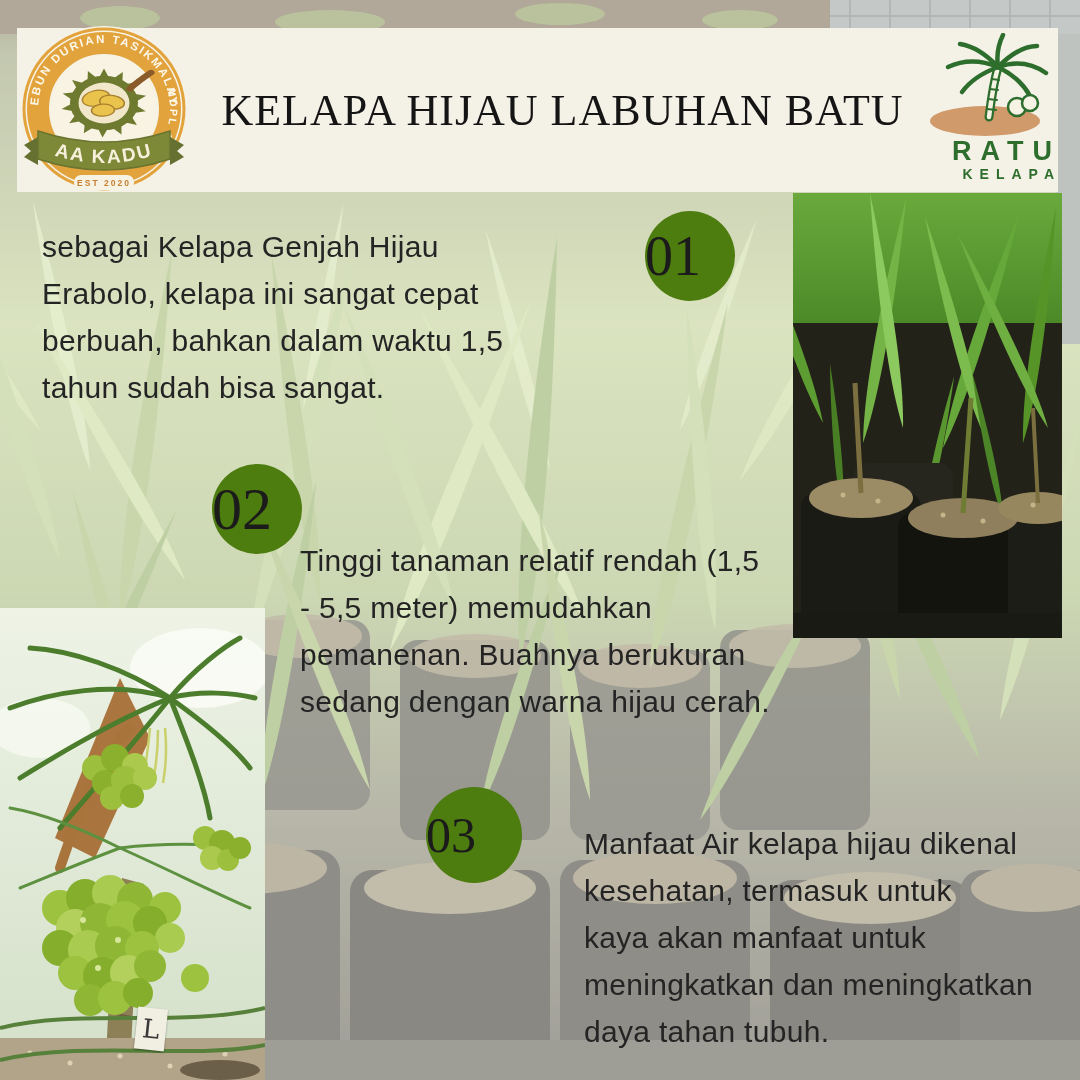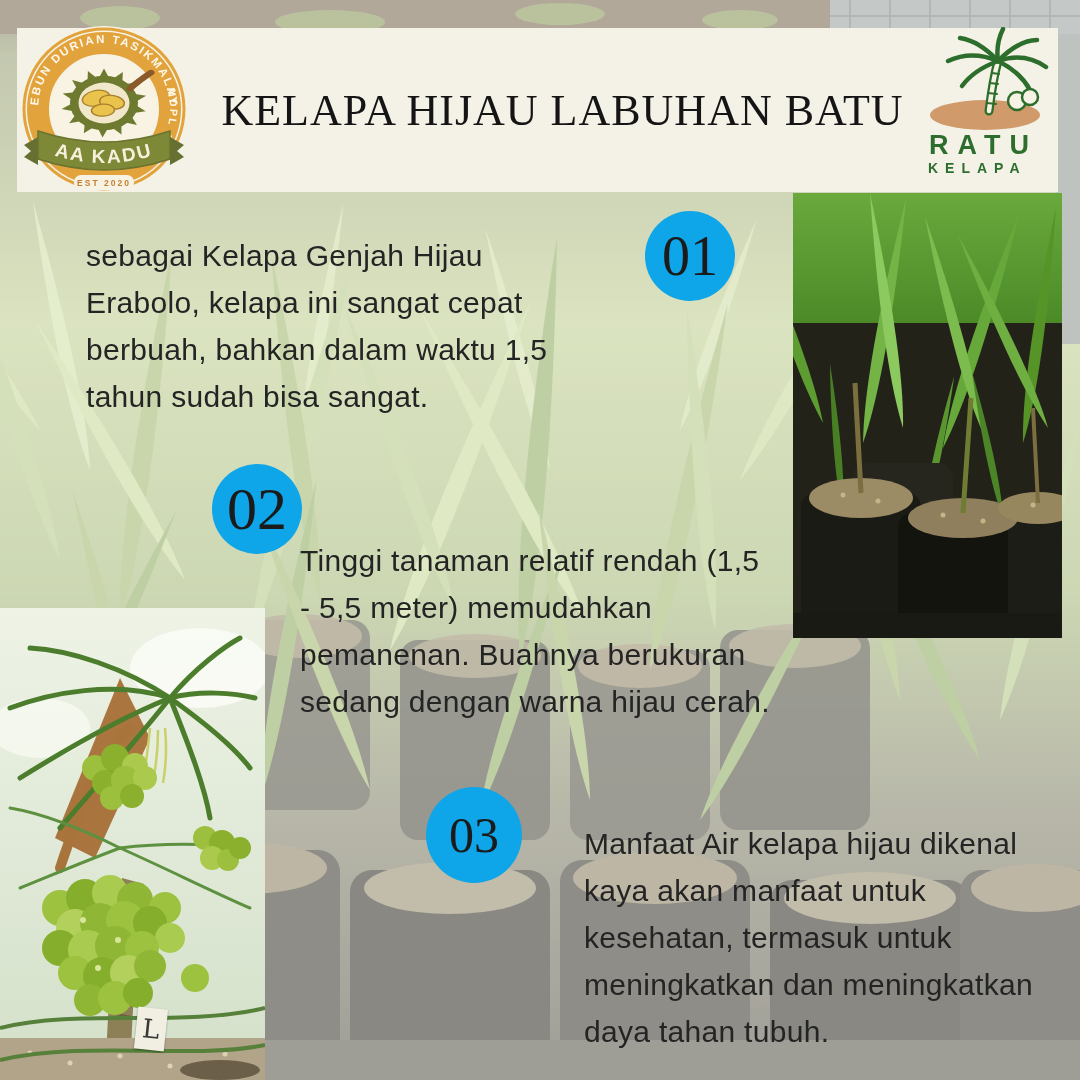--- a/index.html
+++ b/index.html
@@ -14,49 +14,49 @@
 
   
   .header{position:absolute;left:17px;top:28px;width:1041px;height:164px;
           background:#f4f1e7;}
   .title{position:absolute;left:205px;top:28px;width:715px;height:164px;
          display:flex;align-items:center;justify-content:center;
          font-family:"Liberation Serif","DejaVu Serif",serif;
          font-size:44px;letter-spacing:1px;color:#151515;white-space:nowrap;}
   .logo-aakadu{position:absolute;left:20px;top:25px;width:168px;height:168px;}
 
-  .brand{position:absolute;left:923px;top:27px;width:138px;height:155px;
-         text-align:left;}
+  .brand{position:absolute;left:923px;top:33px;width:138px;height:155px;
+         text-align:right;}
   .brand .palm{margin:0 auto;}
   .brand-name{font-weight:bold;font-size:27px;letter-spacing:9px;color:#2d6e2d;
               line-height:28px;margin-left:6px;}
   .brand-sub{font-weight:bold;font-size:14px;letter-spacing:7px;color:#2d6e2d;
              line-height:18px;margin-left:5px;}
 
   
   .photo-right{position:absolute;left:793px;top:193px;width:269px;height:445px;}
   .photo-left{position:absolute;left:0px;top:608px;width:265px;height:472px;}
   .photo-tag{position:absolute;left:136px;top:1008px;width:30px;height:42px;
              background:#f1eee2;transform:rotate(6deg);display:flex;
              align-items:center;justify-content:center;color:#3a3a3a;
              font-family:"DejaVu Serif",serif;font-size:26px;
              box-shadow:0 1px 2px rgba(0,0,0,.4);}
 
   
-  .badge{position:absolute;border-radius:50%;background:#0ea5e9;
-         display:flex;align-items:center;justify-content:center;
+  .badge{position:absolute;border-radius:50%;background:#4d7c0f;
+         display:flex;align-items:center;
          font-family:"Liberation Serif","DejaVu Serif",serif;color:#1b1b1b;}
   .b1{left:645px;top:211px;width:90px;height:90px;font-size:56px;}
   .b2{left:212px;top:464px;width:90px;height:90px;font-size:60px;}
   .b3{left:426px;top:787px;width:96px;height:96px;font-size:50px;}
 
   
   .tblock{position:absolute;color:#242424;font-size:30px;line-height:47px;
           letter-spacing:.3px;white-space:nowrap;}
-  .t1{left:42px;top:232px;margin-left:44px;}
+  .t1{left:42px;top:223px;}
   .t2{left:300px;top:537px;}
   .t3{left:556px;top:820px;margin-left:28px;}
 </style>
 </head>
 <body>
 
 <div class="canvas">
 
   <svg class="bg-photo" viewBox="0 0 1080 1080" preserveAspectRatio="none">
     <defs>
@@ -399,19 +399,19 @@
     <div>- 5,5 meter) memudahkan</div>
     <div>pemanenan. Buahnya berukuran</div>
     <div>sedang dengan warna hijau cerah.</div>
   </div>
 
   <div class="badge b3">
     <span>03</span>
   </div>
   <div class="tblock t3">
     <div>Manfaat Air kelapa hijau dikenal</div>
+    <div>kesehatan, termasuk untuk</div>
     <div>kaya akan manfaat untuk</div>
-    <div>kesehatan, termasuk untuk</div>
     <div>meningkatkan dan meningkatkan</div>
     <div>daya tahan tubuh.</div>
   </div>
 
 </div>
 
 </body></html>

